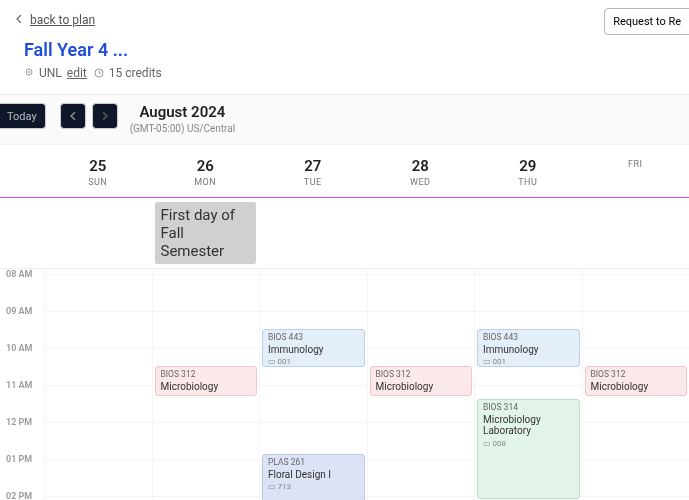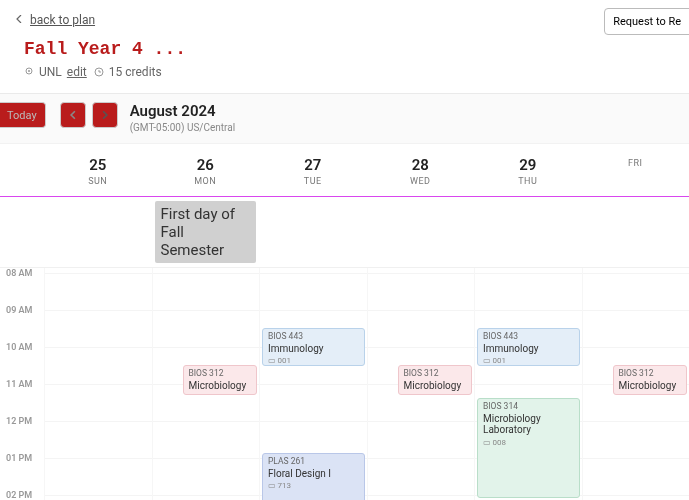--- a/index.html
+++ b/index.html
@@ -1,31 +1,31 @@
 <!DOCTYPE html>
 <html><head>
 <meta charset="utf-8">
 <style>
   *{box-sizing:border-box;margin:0;padding:0;font-family:-apple-system,BlinkMacSystemFont,"Segoe UI",Roboto,Arial,sans-serif;}
   html,body{width:689px;height:500px;overflow:hidden;background:#fff;color:#333;}
   .top{padding:10px 16px 14px 16px;border-bottom:1px solid #eaeaea;}
   .back{font-size:12px;color:#555;text-decoration:underline;display:inline-flex;align-items:center;gap:4px;cursor:pointer;}
   .back svg{width:8px;height:8px;}
-  .title{font-size:18px;font-weight:600;margin:10px 0 6px 8px;color:#b91c1c;font-family:Liberation Mono, monospace;}
+  .title{font-size:18px;font-weight:600;margin:10px 0 6px 8px;color:#1d4ed8;}
   .meta{display:flex;align-items:center;gap:7px;font-size:12px;color:#666;margin-left:8px;}
   .meta .grp{display:inline-flex;align-items:center;gap:5px;}
   .meta .edit{text-decoration:underline;cursor:pointer;}
   .req{position:absolute;top:8px;right:-1px;border:1px solid #bbb;border-radius:4px 0 0 4px;padding:6px 8px;font-size:11px;background:#fff;cursor:pointer;}
   .toolbar{display:flex;align-items:flex-start;gap:8px;padding:8px 8px 10px 0;background:#fafafa;border-bottom:1px solid #f2f2f2;}
-  .tbtn{border:1px solid #ccc;background:#b91c1c;border-radius:4px;height:26px;min-width:26px;display:flex;align-items:center;justify-content:center;font-size:11px;color:#777;cursor:pointer;}
+  .tbtn{border:1px solid #ccc;background:#0f172a;border-radius:4px;height:26px;min-width:26px;display:flex;align-items:center;justify-content:center;font-size:11px;color:#777;cursor:pointer;}
   .tbtn.today{padding:0 8px;color:#bbb;border-left:none;border-radius:0 4px 4px 0;margin-left:-1px;}
   .month{font-size:15px;font-weight:600;color:#222;}
   .tz{font-size:10px;color:#888;margin-top:2px;}
   .toolbar .navwrap{display:flex;gap:6px;margin-left:6px;}
-  .toolbar .hdrtext{display:flex;flex-direction:column;justify-content:center;margin-left:4px;}
+  .toolbar .hdrtext{display:flex;flex-direction:column;justify-content:center;margin-left:4px;text-align:center;}
 
   .cal{position:relative;}
   .gutter{width:44px;}
   .days-header{display:flex;border-bottom:1px solid #d946ef;}
   .days-header .gutter{}
   .daycol{flex:1;text-align:center;padding:12px 0 10px 0;}
   .daynum{font-size:15px;font-weight:600;color:#222;}
   .daylbl{font-size:9px;color:#777;letter-spacing:0.5px;margin-top:2px;}
 
   .allday{display:flex;border-bottom:1px solid #f0f0f0;min-height:36px;padding:4px 0;}
@@ -37,21 +37,21 @@
   .hour-lbl{position:absolute;left:6px;font-size:9px;color:#999;font-weight:600;transform:translateY(-50%);}
   .slots{flex:1;position:relative;display:flex;}
   .slotcol{flex:1;position:relative;border-left:1px solid #f6f6f6;}
   .hline{position:absolute;left:0;right:0;border-top:1px solid #f4f4f4;}
 
   .evt{position:absolute;left:2px;right:2px;border-radius:3px;padding:3px 5px;font-size:9px;line-height:1.15;overflow:hidden;border:1px solid transparent;}
   .evt .code{font-size:8.5px;color:#666;}
   .evt .name{font-size:10px;color:#333;margin-top:1px;}
   .evt .room{font-size:8px;color:#888;margin-top:2px;display:flex;align-items:center;gap:2px;}
   .evt.blue{background:#e4eef8;border-color:#b9d2ea;}
-  .evt.pink{background:#fbe8ea;border-color:#efc6cb;margin-left:28px;}
+  .evt.pink{background:#fbe8ea;border-color:#efc6cb;}
   .evt.green{background:#e2f3ea;border-color:#b9dec9;}
   .evt.violet{background:#dbe3f5;border-color:#b9c7e8;}
 
   .ico{display:inline-block;width:10px;height:10px;}
   svg{display:block;}
 </style>
 </head>
 <body>
 
 <div class="top" style="position:relative;">

